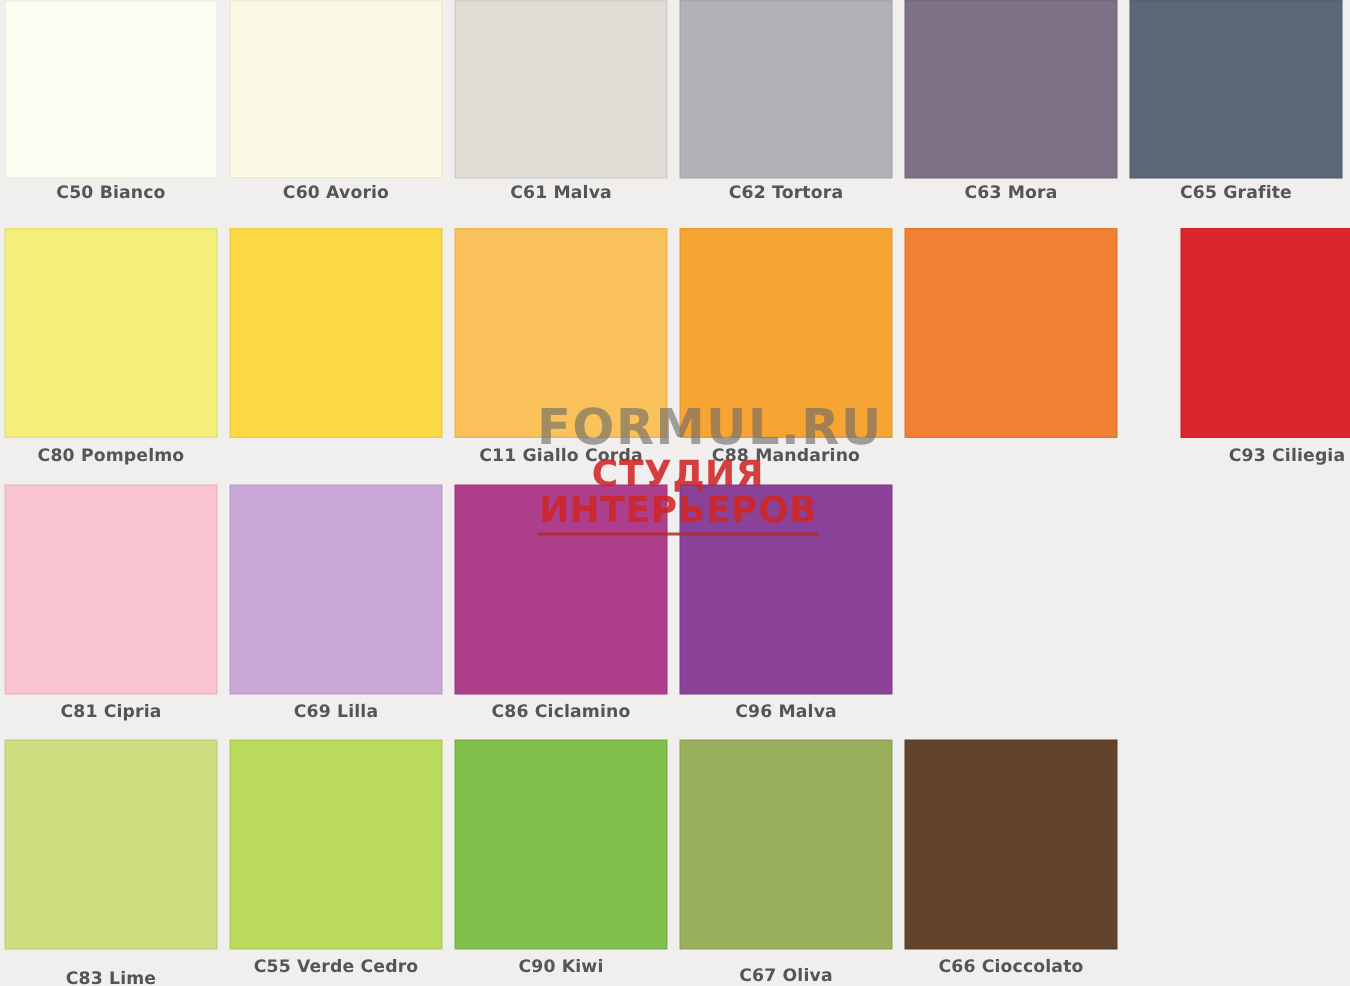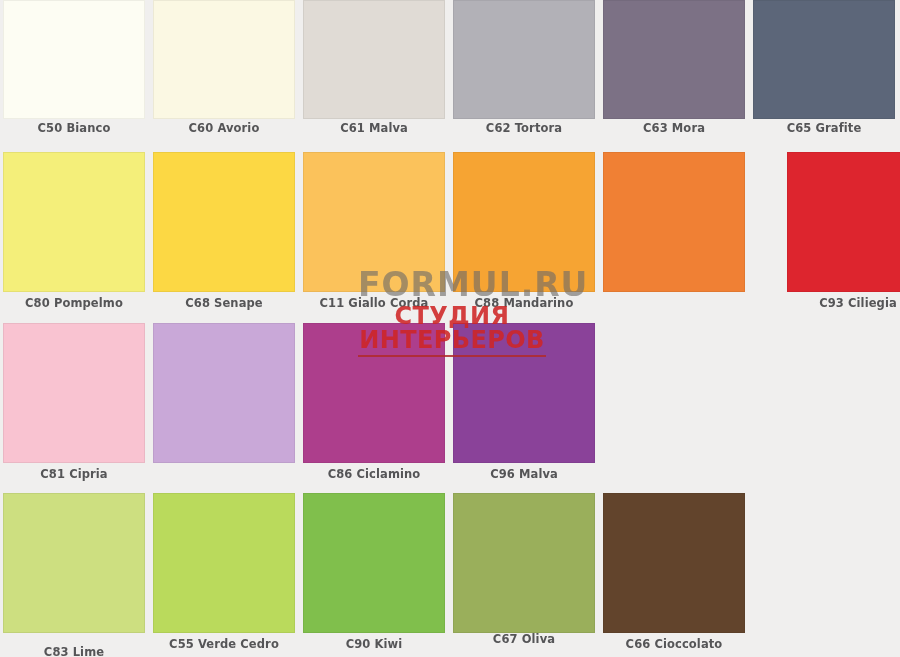--- a/index.html
+++ b/index.html
@@ -121,21 +121,20 @@
           <div class="swatch-label" style="padding-top: 4px;">C65 Grafite</div>
         </div>
       </div>
       <div class="swatch-row" style="position: absolute; left: 0px; top: 152px;">
         <div class="swatch-cell" style="position: absolute; left: 3px; top: 0px; width: 142px;">
           <div class="swatch-chip" style="height: 140px; background: rgb(244, 239, 122);"></div>
           <div class="swatch-label" style="padding-top: 6px;">C80 Pompelmo</div>
         </div>
         <div class="swatch-cell" style="position: absolute; left: 153px; top: 0px; width: 142px;">
           <div class="swatch-chip" style="height: 140px; background: rgb(252, 216, 68);"></div>
-          <div class="swatch-label" style="padding-top: 6px;">C68 Senape</div>
         </div>
         <div class="swatch-cell" style="position: absolute; left: 303px; top: 0px; width: 142px;">
           <div class="swatch-chip" style="height: 140px; background: rgb(251, 194, 91);"></div>
           <div class="swatch-label" style="padding-top: 6px;">C11 Giallo Corda</div>
         </div>
         <div class="swatch-cell" style="position: absolute; left: 453px; top: 0px; width: 142px;">
           <div class="swatch-chip" style="height: 140px; background: rgb(246, 164, 51);"></div>
           <div class="swatch-label" style="padding-top: 6px;">C88 Mandarino</div>
         </div>
         <div class="swatch-cell" style="position: absolute; left: 603px; top: 0px; width: 142px;">
@@ -146,20 +145,21 @@
           <div class="swatch-label" style="padding-top: 6px;">C93 Ciliegia</div>
         </div>
       </div>
       <div class="swatch-row" style="position: absolute; left: 0px; top: 323px;">
         <div class="swatch-cell" style="position: absolute; left: 3px; top: 0px; width: 142px;">
           <div class="swatch-chip" style="height: 140px; background: rgb(249, 195, 209);"></div>
           <div class="swatch-label" style="padding-top: 6px;">C81 Cipria</div>
         </div>
         <div class="swatch-cell" style="position: absolute; left: 153px; top: 0px; width: 142px;">
           <div class="swatch-chip" style="height: 140px; background: rgb(201, 168, 216);"></div>
+          <div class="swatch-label" style="padding-top: 6px;">C69 Lilla</div>
         </div>
         <div class="swatch-cell" style="position: absolute; left: 303px; top: 0px; width: 142px;">
           <div class="swatch-chip" style="height: 140px; background: rgb(173, 62, 140);"></div>
           <div class="swatch-label" style="padding-top: 6px;">C86 Ciclamino</div>
         </div>
         <div class="swatch-cell" style="position: absolute; left: 453px; top: 0px; width: 142px;">
           <div class="swatch-chip" style="height: 140px; background: rgb(138, 66, 153);"></div>
           <div class="swatch-label" style="padding-top: 6px;">C96 Malva</div>
         </div>
       </div>
@@ -171,21 +171,21 @@
         <div class="swatch-cell" style="position: absolute; left: 153px; top: 0px; width: 142px;">
           <div class="swatch-chip" style="height: 140px; background: rgb(186, 218, 92);"></div>
           <div class="swatch-label" style="padding-top: 6px;">C55 Verde Cedro</div>
         </div>
         <div class="swatch-cell" style="position: absolute; left: 303px; top: 0px; width: 142px;">
           <div class="swatch-chip" style="height: 140px; background: rgb(128, 191, 76);"></div>
           <div class="swatch-label" style="padding-top: 6px;">C90 Kiwi</div>
         </div>
         <div class="swatch-cell" style="position: absolute; left: 453px; top: 0px; width: 142px;">
           <div class="swatch-chip" style="height: 140px; background: rgb(154, 175, 91);"></div>
-          <div class="swatch-label" style="padding-top: 1px;">C67 Oliva</div>
+          <div class="swatch-label" style="padding-top: 12px;">C67 Oliva</div>
         </div>
         <div class="swatch-cell" style="position: absolute; left: 603px; top: 0px; width: 142px;">
           <div class="swatch-chip" style="height: 140px; background: rgb(98, 68, 44);"></div>
           <div class="swatch-label" style="padding-top: 6px;">C66 Cioccolato</div>
         </div>
       </div>
     </div>
 
   <div id="watermark" style="left: 358px; top: 268px; width: 188px;">
     <span class="wm-main">FORMUL.RU</span>

